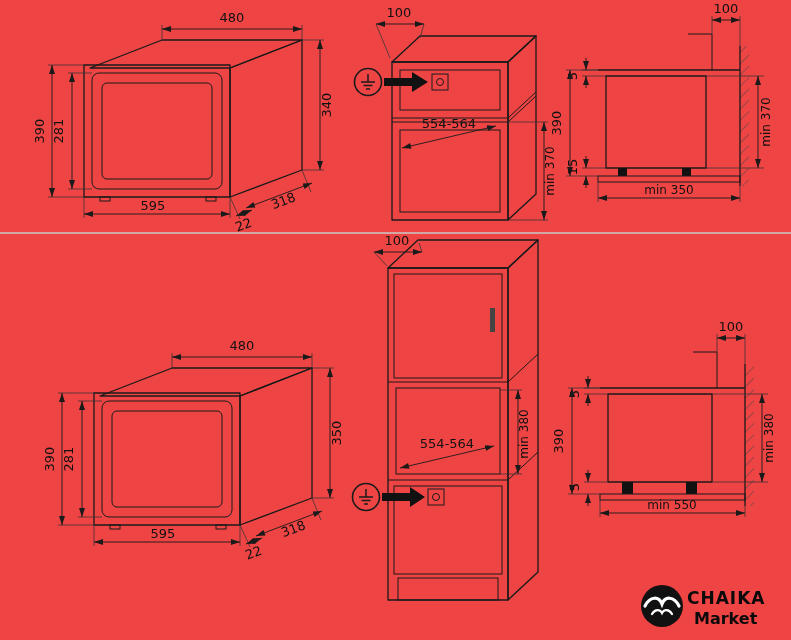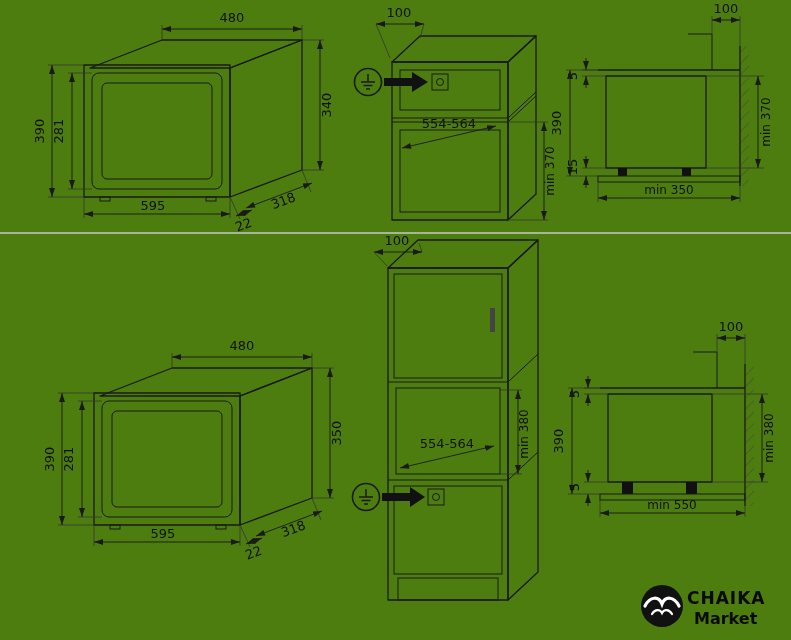--- a/index.html
+++ b/index.html
@@ -1,16 +1,16 @@
 <!DOCTYPE html>
 <html><head>
 <meta charset="utf-8">
 <style>
   html,body{margin:0;padding:0;background:#fff;}
-  .canvas{width:791px;height:640px;background:#4d7c0f;position:relative;overflow:hidden;font-family:"DejaVu Sans",sans-serif;}
+  .canvas{width:791px;height:640px;background:#ef4444;position:relative;overflow:hidden;font-family:"DejaVu Sans",sans-serif;}
   svg{display:block;}
   .ln{fill:none;stroke:#1a1a1a;stroke-width:1.3;stroke-linejoin:round;}
   .ln2{fill:none;stroke:#1a1a1a;stroke-width:1;}
   .ext{stroke:#333;stroke-width:.75;}
   .dim{stroke:#1a1a1a;stroke-width:.9;fill:none;}
   .dt{font-size:13px;fill:#111;text-anchor:middle;font-family:"DejaVu Sans",sans-serif;}
   .dts{font-size:12px;fill:#111;text-anchor:middle;font-family:"DejaVu Sans",sans-serif;}
   .blk{fill:#111;stroke:none;}
   .divider{stroke:#c9c9c9;stroke-width:1.5;}
   .logo-t1{font-size:17px;font-weight:bold;fill:#0a0a0a;letter-spacing:1px;font-family:"DejaVu Sans",sans-serif;}

